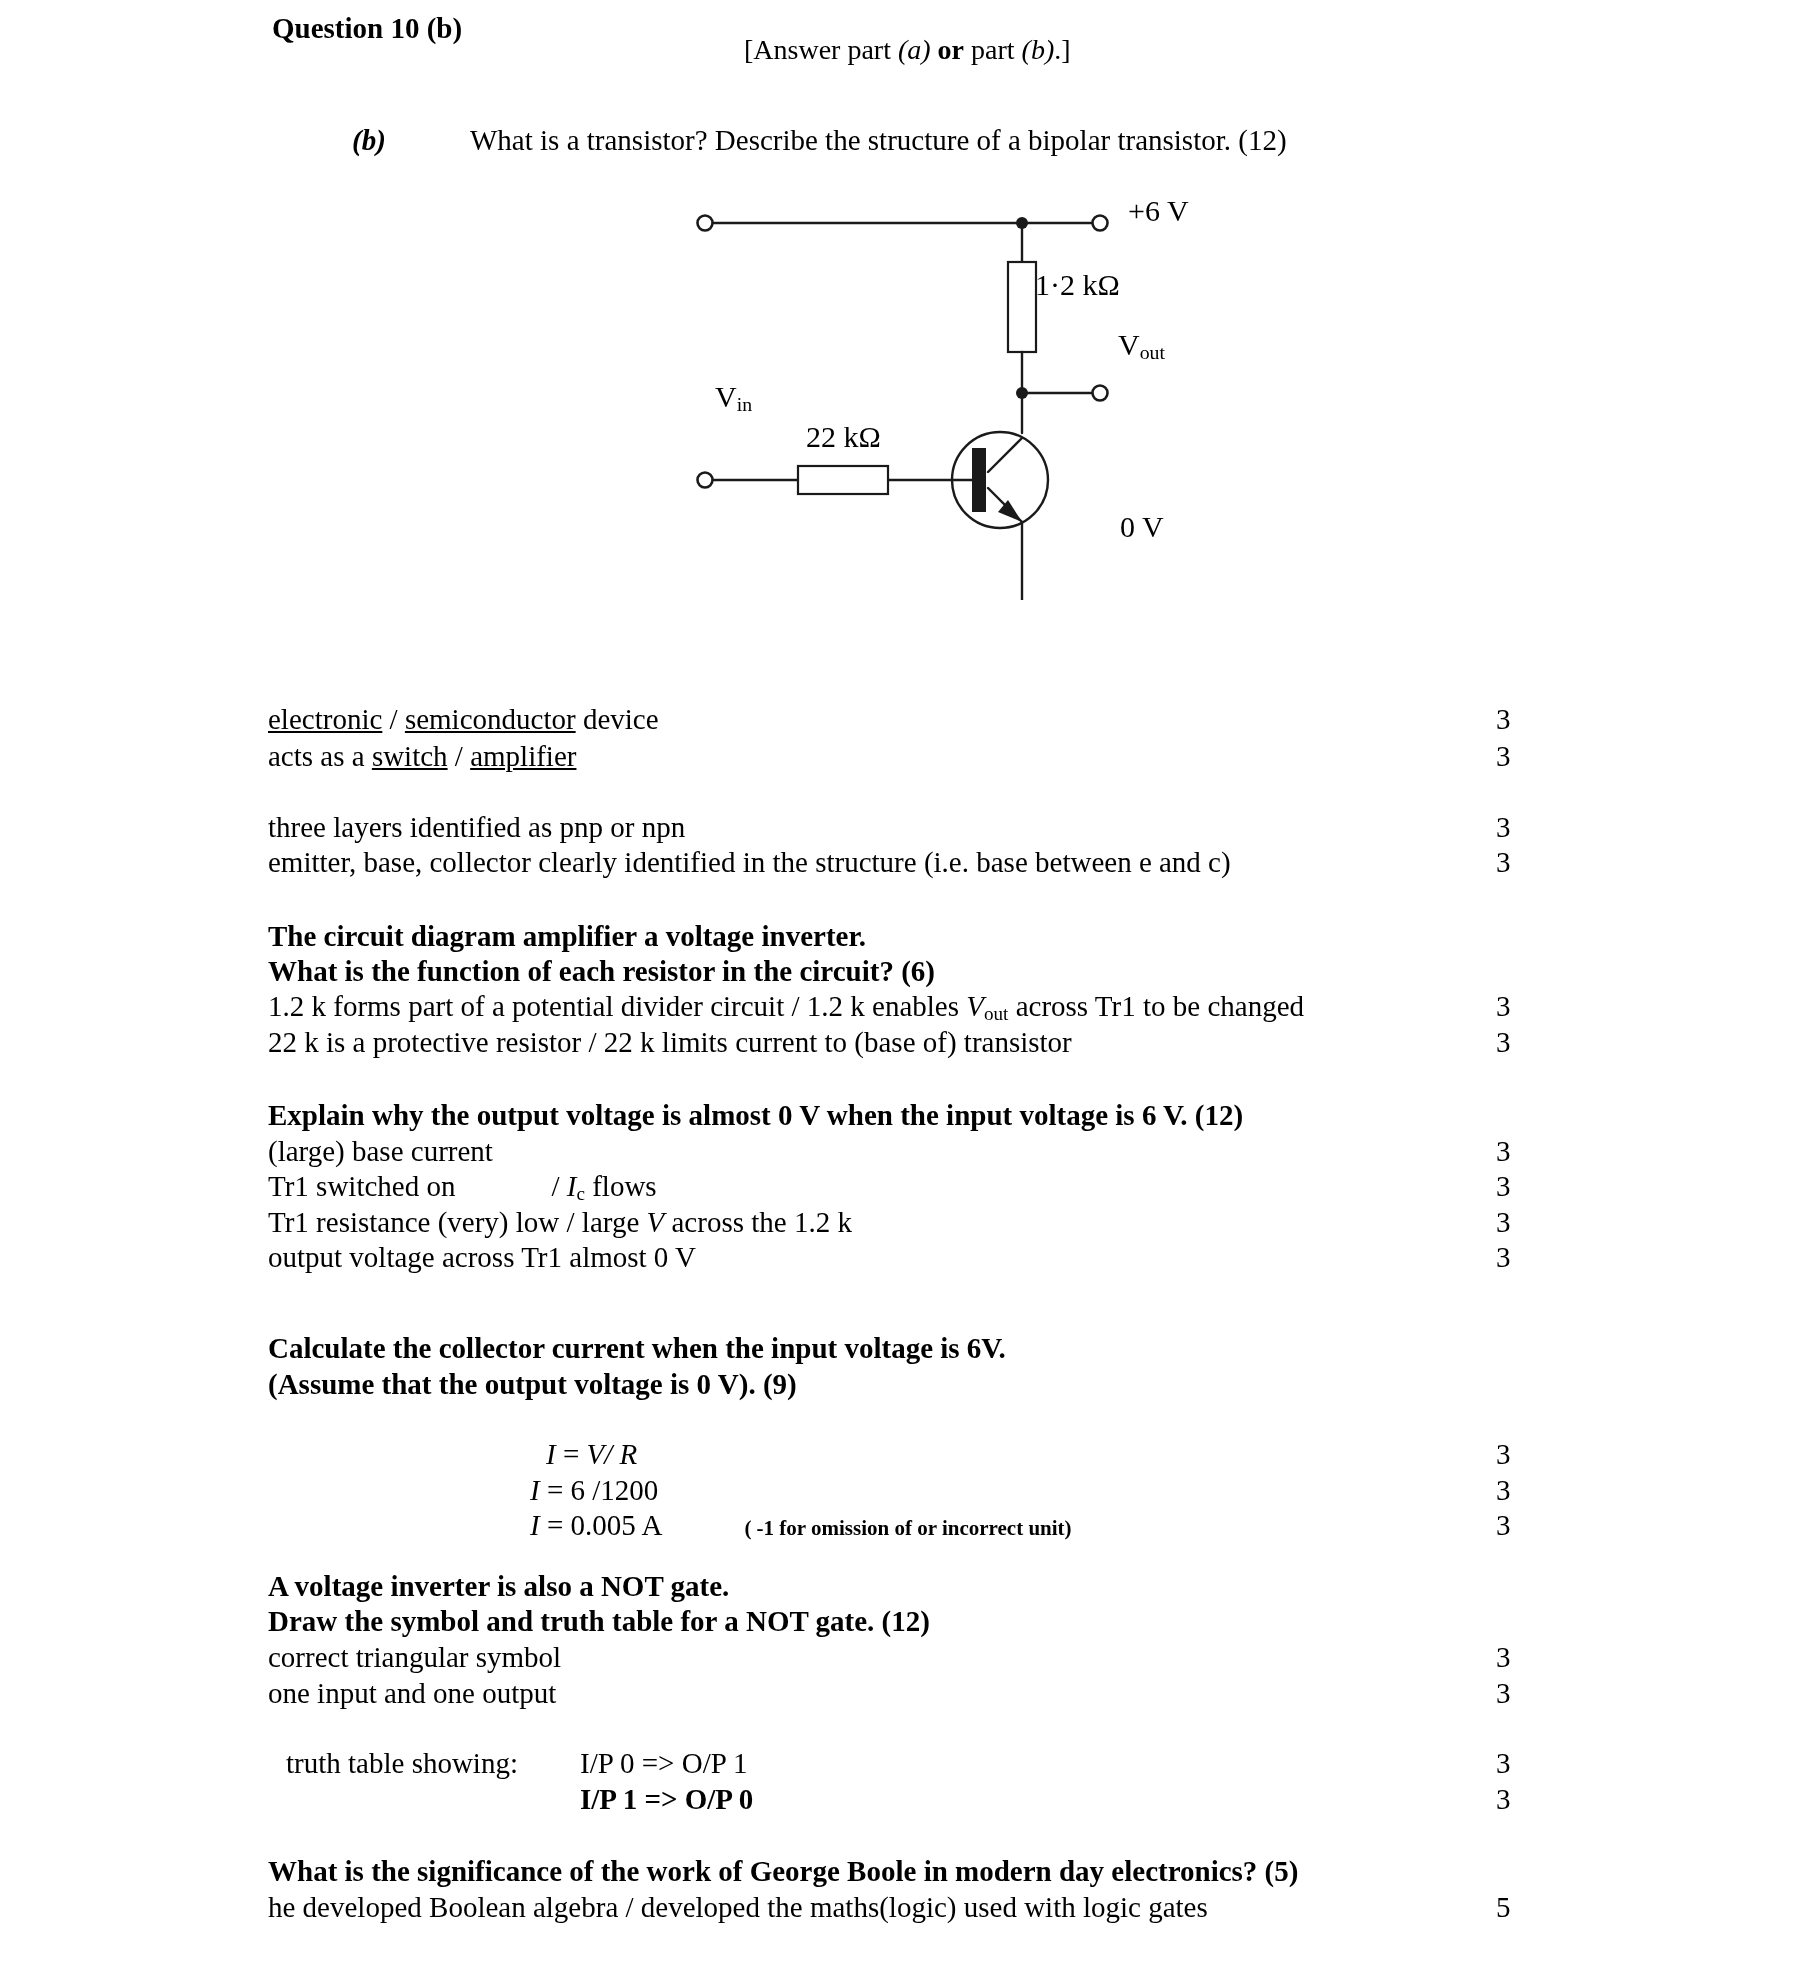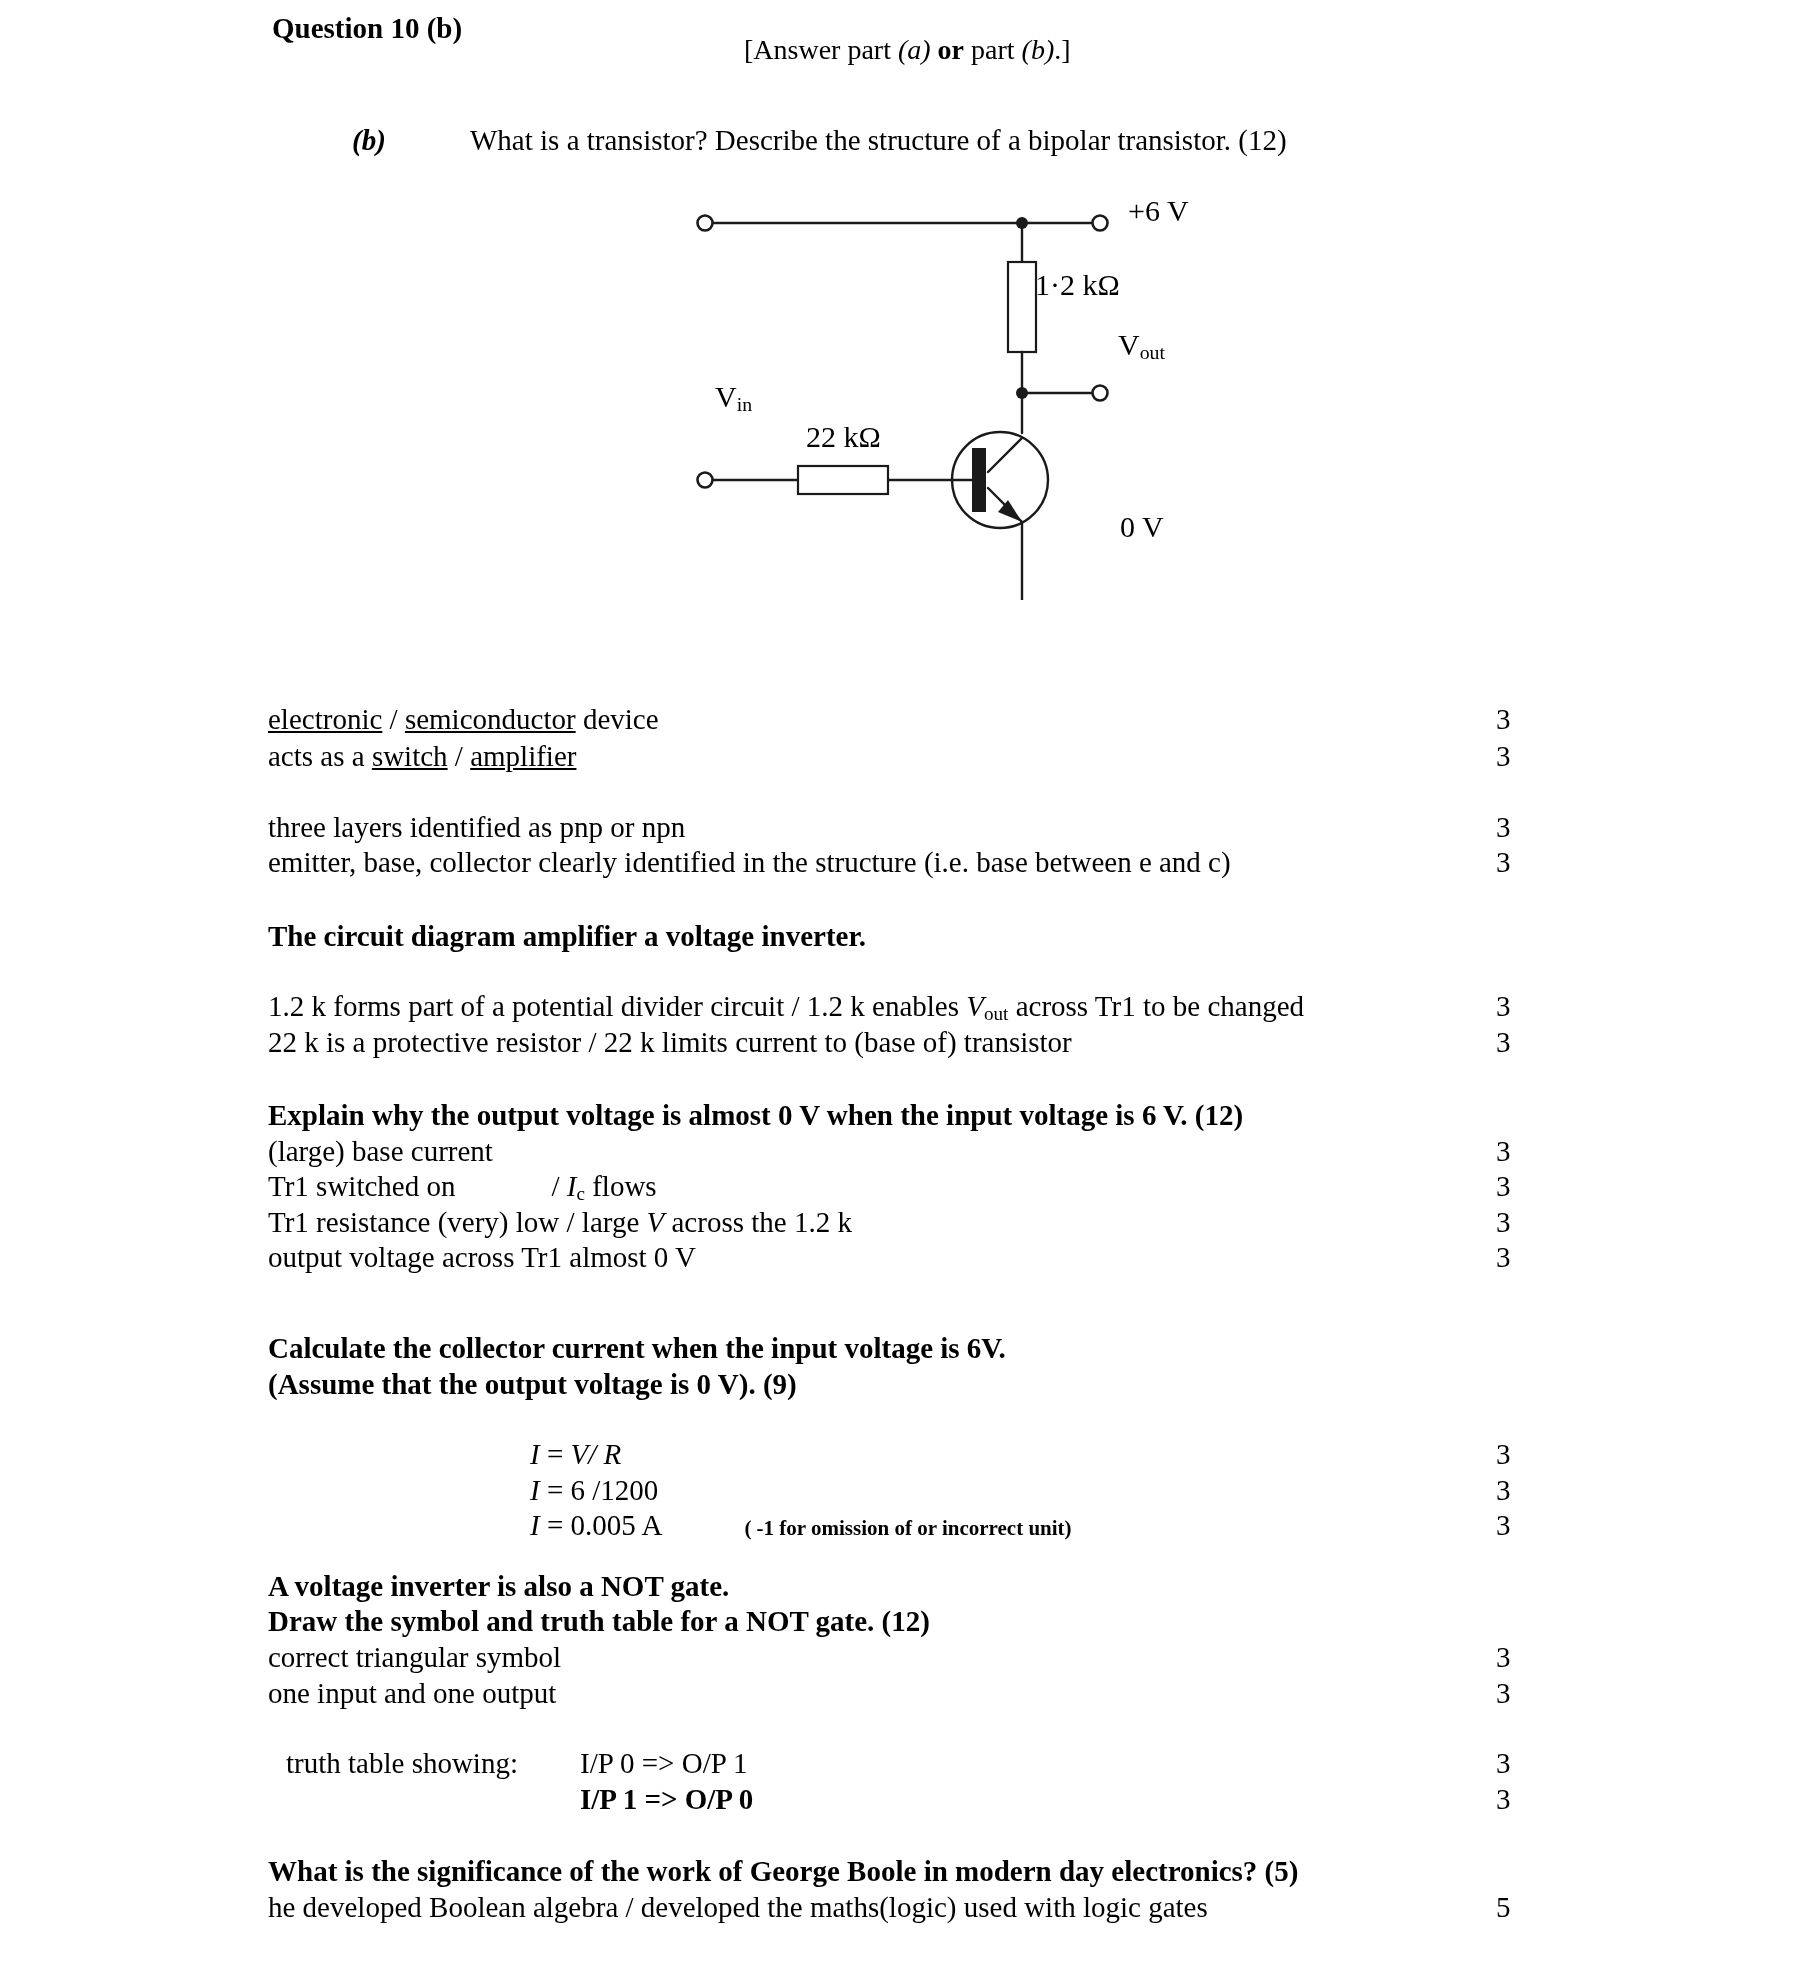--- a/index.html
+++ b/index.html
@@ -172,20 +172,21 @@
   <div class="line" style="top:740px;"><span>acts as a </span><span class="ul">switch</span><span> / </span><span class="ul">amplifier</span></div>
   <div class="mark" style="top:740px;">3</div>
 
   <div class="line" style="top:811px;">three layers identified as pnp or npn</div>
   <div class="mark" style="top:811px;">3</div>
 
   <div class="line" style="top:846px;">emitter, base, collector clearly identified in the structure (i.e.  base between e and c)</div>
   <div class="mark" style="top:846px;">3</div>
 
   <div class="line head" style="top:920px;">The circuit diagram amplifier a voltage inverter.</div>
+  <div class="line head" style="top:955px;">What is the function of each resistor in the circuit?  (6)</div>
 
   <div class="line" style="top:990px;"><span>1.2 k forms part of a potential divider circuit  / 1.2 k enables </span><span class="ital">V</span><sub>out</sub><span> across Tr1 to be changed</span></div>
   <div class="mark" style="top:990px;">3</div>
 
   <div class="line" style="top:1026px;">22 k is a protective resistor / 22 k limits current to (base of) transistor</div>
   <div class="mark" style="top:1026px;">3</div>
 
   <div class="line head" style="top:1099px;font-family:Liberation Serif, serif;">Explain why the output voltage is almost 0 V when the input voltage is 6 V.  (12)</div>
 
   <div class="line" style="top:1135px;">(large) base current</div>
@@ -196,21 +197,21 @@
 
   <div class="line" style="top:1206px;"><span>Tr1 resistance (very) low  / large </span><span class="ital">V</span><span> across the 1.2 k</span></div>
   <div class="mark" style="top:1206px;">3</div>
 
   <div class="line" style="top:1241px;">output voltage across Tr1 almost 0 V</div>
   <div class="mark" style="top:1241px;">3</div>
 
   <div class="line head" style="top:1332px;">Calculate the collector current when the input voltage is 6V.</div>
   <div class="line head" style="top:1368px;">(Assume that the output voltage is 0 V).  (9)</div>
 
-  <div class="line indent-calc" style="top:1438px;"><span class="ital">I</span><span> =  </span><span class="ital">V/ R</span></div>
+  <div class="line indent-calc" style="top:1438px;margin-left:16px;"><span class="ital">I</span><span> =  </span><span class="ital">V/ R</span></div>
   <div class="mark" style="top:1438px;">3</div>
 
   <div class="line indent-calc" style="top:1474px;"><span class="ital">I</span><span> = 6 /1200</span></div>
   <div class="mark" style="top:1474px;">3</div>
 
   <div class="line indent-calc" style="top:1509px;"><span class="ital">I</span><span> = 0.005 A</span><span style="display:inline-block; width:82px;"></span><span class="note">( -1 for omission of or incorrect unit)</span></div>
   <div class="mark" style="top:1509px;">3</div>
 
   <div class="line head" style="top:1570px;">A voltage inverter is also a NOT gate.</div>
   <div class="line head" style="top:1605px;">Draw the symbol and truth table for a NOT gate.  (12)</div>

